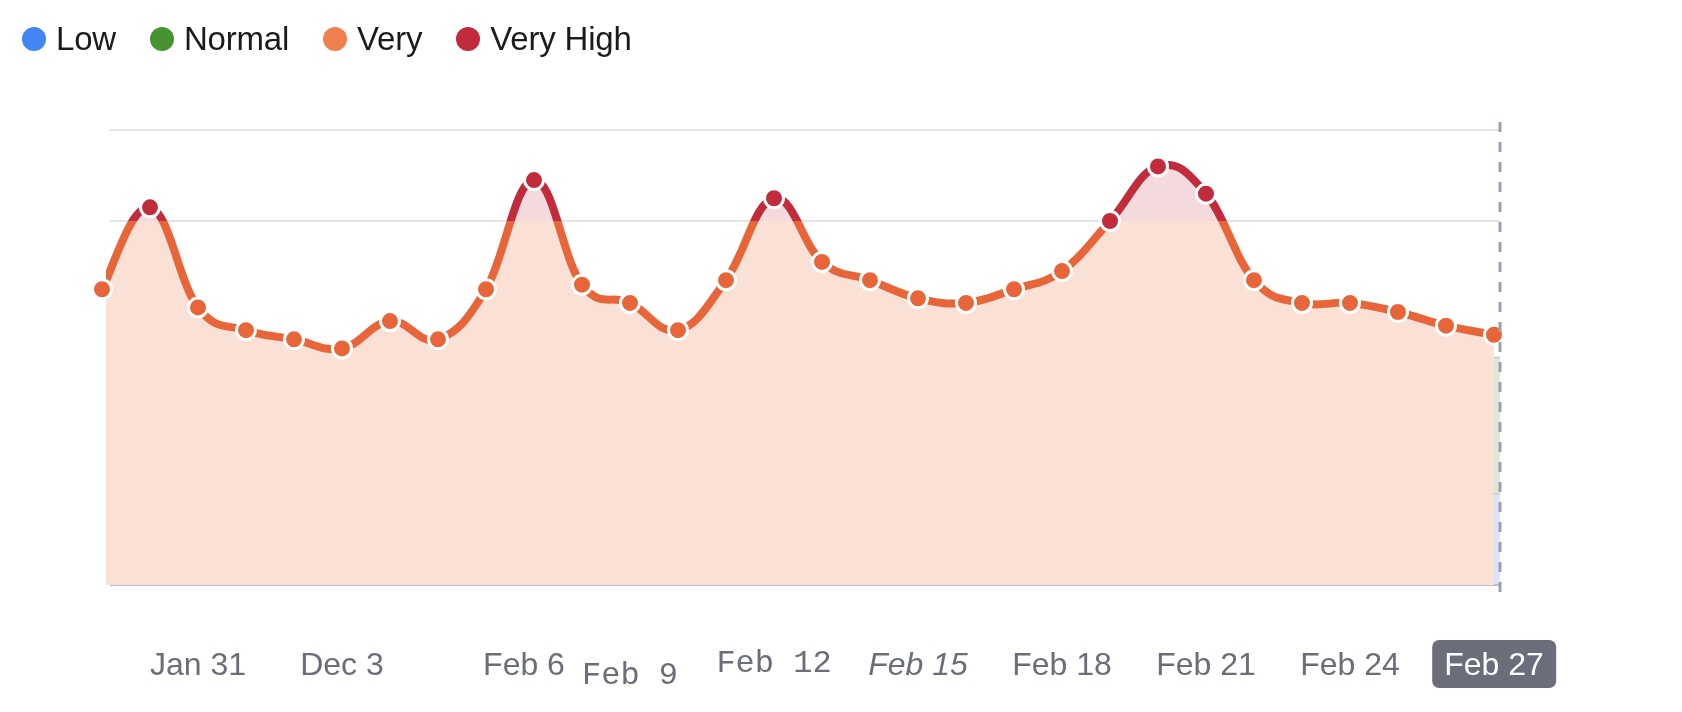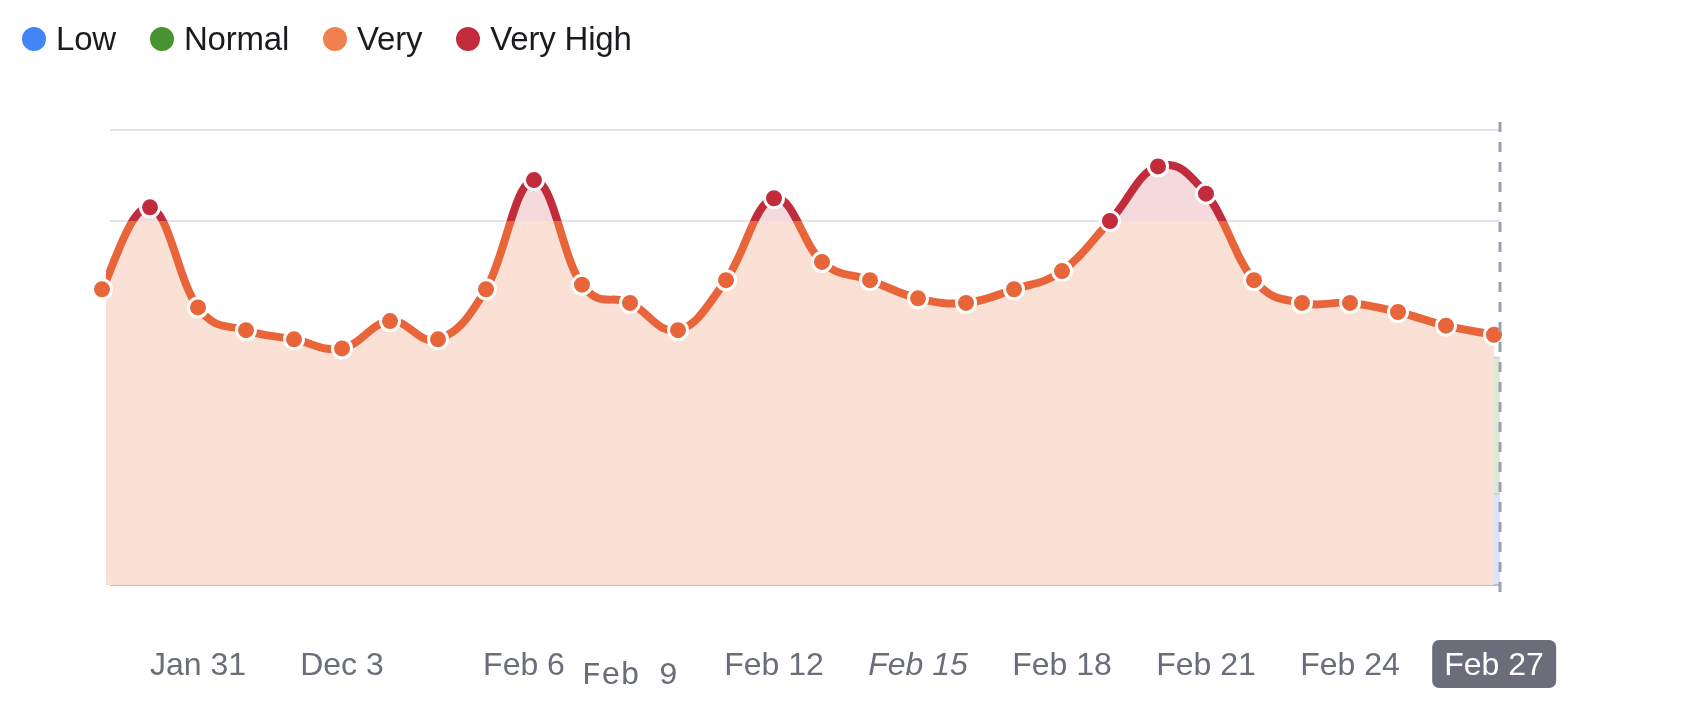--- a/index.html
+++ b/index.html
@@ -121,21 +121,21 @@
         <circle cx="1398" cy="312" r="9.5" fill="#e8653a" stroke="#ffffff" stroke-width="3"></circle>
         <circle cx="1446" cy="325.65" r="9.5" fill="#e8653a" stroke="#ffffff" stroke-width="3"></circle>
         <circle cx="1494" cy="334.75" r="9.5" fill="#e8653a" stroke="#ffffff" stroke-width="3"></circle>
         <line x1="1500" y1="122" x2="1500" y2="595" stroke="#9aa0ad" stroke-width="3" stroke-dasharray="10 10"></line>
       </svg>
     <div class="x-labels" id="x-labels">
         <div class="x-label" style="left: 198px; top: 648px;">Jan 31</div>
         <div class="x-label" style="left: 342px; top: 648px;">Dec 3</div>
         <div class="x-label" style="left: 486px; top: 648px; margin-left: 38px;">Feb 6</div>
         <div class="x-label" style="left: 630px; top: 660px; font-family: Liberation Mono, monospace;">Feb 9</div>
-        <div class="x-label" style="left: 774px; top: 648px;">Feb 12</div>
+        <div class="x-label" style="left: 774px; top: 648px; font-family: Liberation Mono, monospace;">Feb 12</div>
         <div class="x-label" style="left: 918px; top: 648px; font-style: italic;">Feb 15</div>
         <div class="x-label" style="left: 1062px; top: 648px;">Feb 18</div>
         <div class="x-label" style="left: 1206px; top: 648px;">Feb 21</div>
         <div class="x-label" style="left: 1350px; top: 648px;">Feb 24</div>
         <div class="x-label highlighted" style="left: 1494px; top: 648px;">Feb 27</div>
       </div>
   </div>
 
 </div>
 

